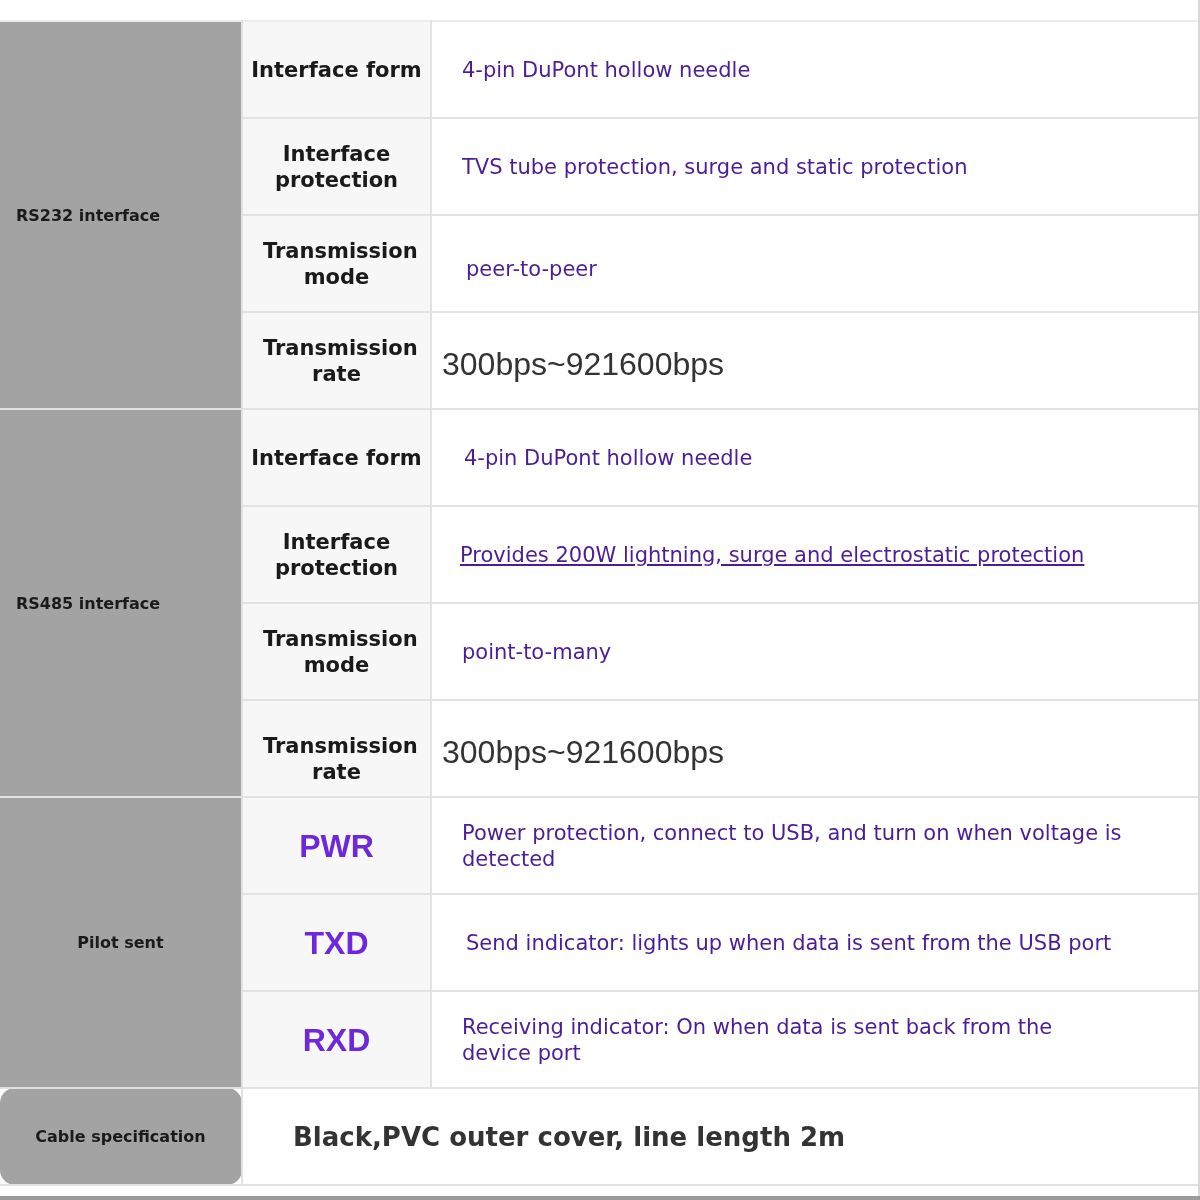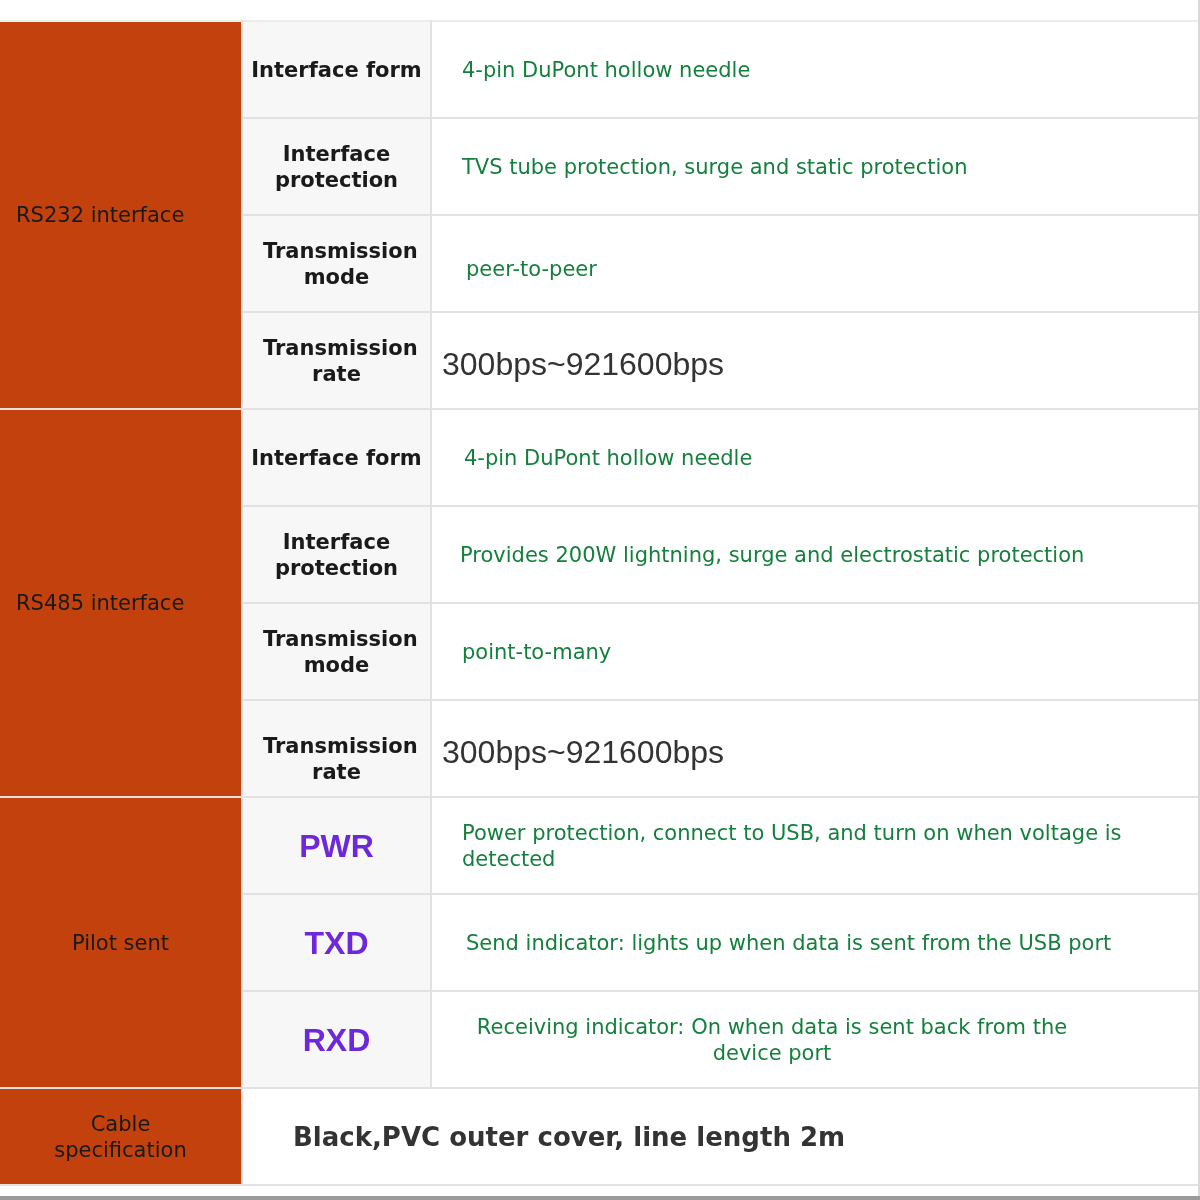--- a/index.html
+++ b/index.html
@@ -27,23 +27,23 @@
     border: 2px solid #e2e2e2;
     padding: 0;
     vertical-align: middle;
   }
   .spec-table tr { height: 97px; }
   .col-cat { width: 242px; }
   .col-sub { width: 189px; }
   .col-val { width: 769px; }
 
   td.cat {
-    background: #c2410c;
-    font-weight: normal;
-    font-size: 21px;
+    background: #a3a3a3;
+    font-weight: bold;
+    font-size: 16px;
     text-align: left;
     padding-left: 16px;
     border-left: none;
   }
   td.cat.center {
     text-align: center;
     padding-left: 0;
   }
   td.sub {
     background: #f7f7f7;
@@ -56,21 +56,21 @@
   td.sub.big {
     font-family: "Liberation Sans", sans-serif;
     font-size: 32px;
     color: #6d28d9;
   }
   td.val {
     background: #ffffff;
     font-size: 21px;
     padding-left: 30px;
     line-height: 26px;
-    color: #15803d;
+    color: #4c1d95;
     border-right: none;
   }
   td.val.rate {
     font-family: "Liberation Sans", sans-serif;
     font-size: 32px;
     padding-left: 10px;
     color: #333;
     padding-top: 6px;
   }
   td.val.cable {
@@ -127,21 +127,21 @@
       <td class="val rate">300bps~921600bps</td>
     </tr>
 
     <tr>
       <td class="cat" rowspan="4">RS485 interface</td>
       <td class="sub">Interface form</td>
       <td class="val" style="padding-left:32px;">4-pin DuPont hollow needle</td>
     </tr>
     <tr>
       <td class="sub" style="padding:0 30px;">Interface protection</td>
-      <td class="val" style="padding-left:28px;">Provides 200W lightning, surge and electrostatic protection</td>
+      <td class="val" style="padding-left:28px;text-decoration:underline;">Provides 200W lightning, surge and electrostatic protection</td>
     </tr>
     <tr>
       <td class="sub" style="padding:0 20px;">Transmission mode</td>
       <td class="val">point-to-many</td>
     </tr>
     <tr>
       <td class="sub" style="padding:20px 20px 0 20px;">Transmission rate</td>
       <td class="val rate">300bps~921600bps</td>
     </tr>
 
@@ -149,24 +149,24 @@
       <td class="cat center" rowspan="3">Pilot sent</td>
       <td class="sub big">PWR</td>
       <td class="val" style="padding-right:40px;">Power protection, connect to USB, and turn on when voltage is detected</td>
     </tr>
     <tr>
       <td class="sub big">TXD</td>
       <td class="val" style="padding-left:34px;">Send indicator: lights up when data is sent from the USB port</td>
     </tr>
     <tr>
       <td class="sub big">RXD</td>
-      <td class="val" style="padding-right:118px;text-align:center;">Receiving indicator: On when data is sent back from the device port</td>
+      <td class="val" style="padding-right:118px;">Receiving indicator: On when data is sent back from the device port</td>
     </tr>
 
     <tr>
-      <td class="cat center" style="padding:0 30px;line-height:26px;">Cable specification</td>
+      <td class="cat center" style="padding:0 30px;line-height:26px;border-radius:15px;">Cable specification</td>
       <td class="val cable" colspan="2">Black,PVC outer cover, line length 2m</td>
     </tr>
   </tbody>
 </table>
 
 <div class="right-line"></div>
 <div class="bottom-line"></div>
 
 </body></html>

